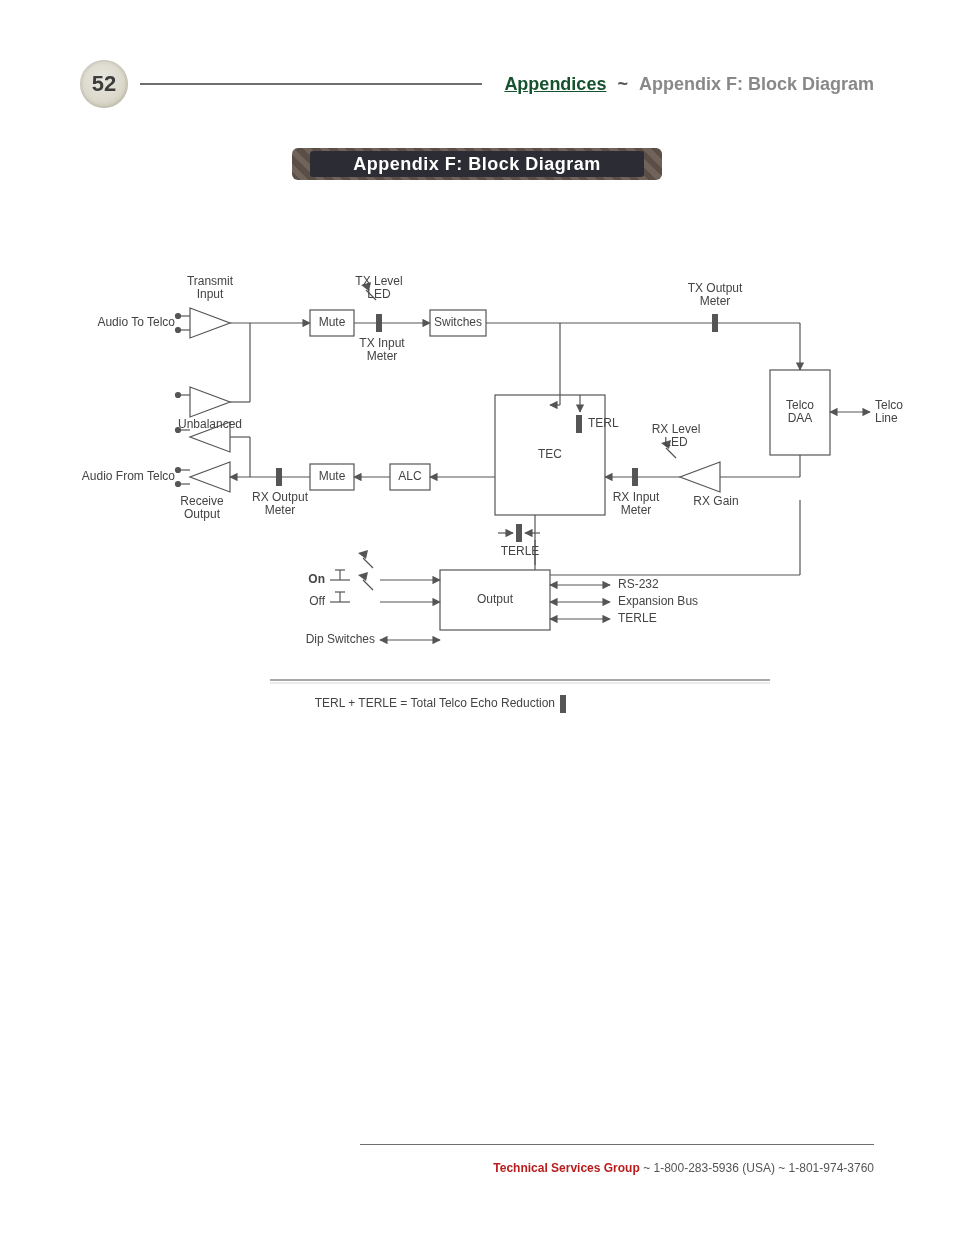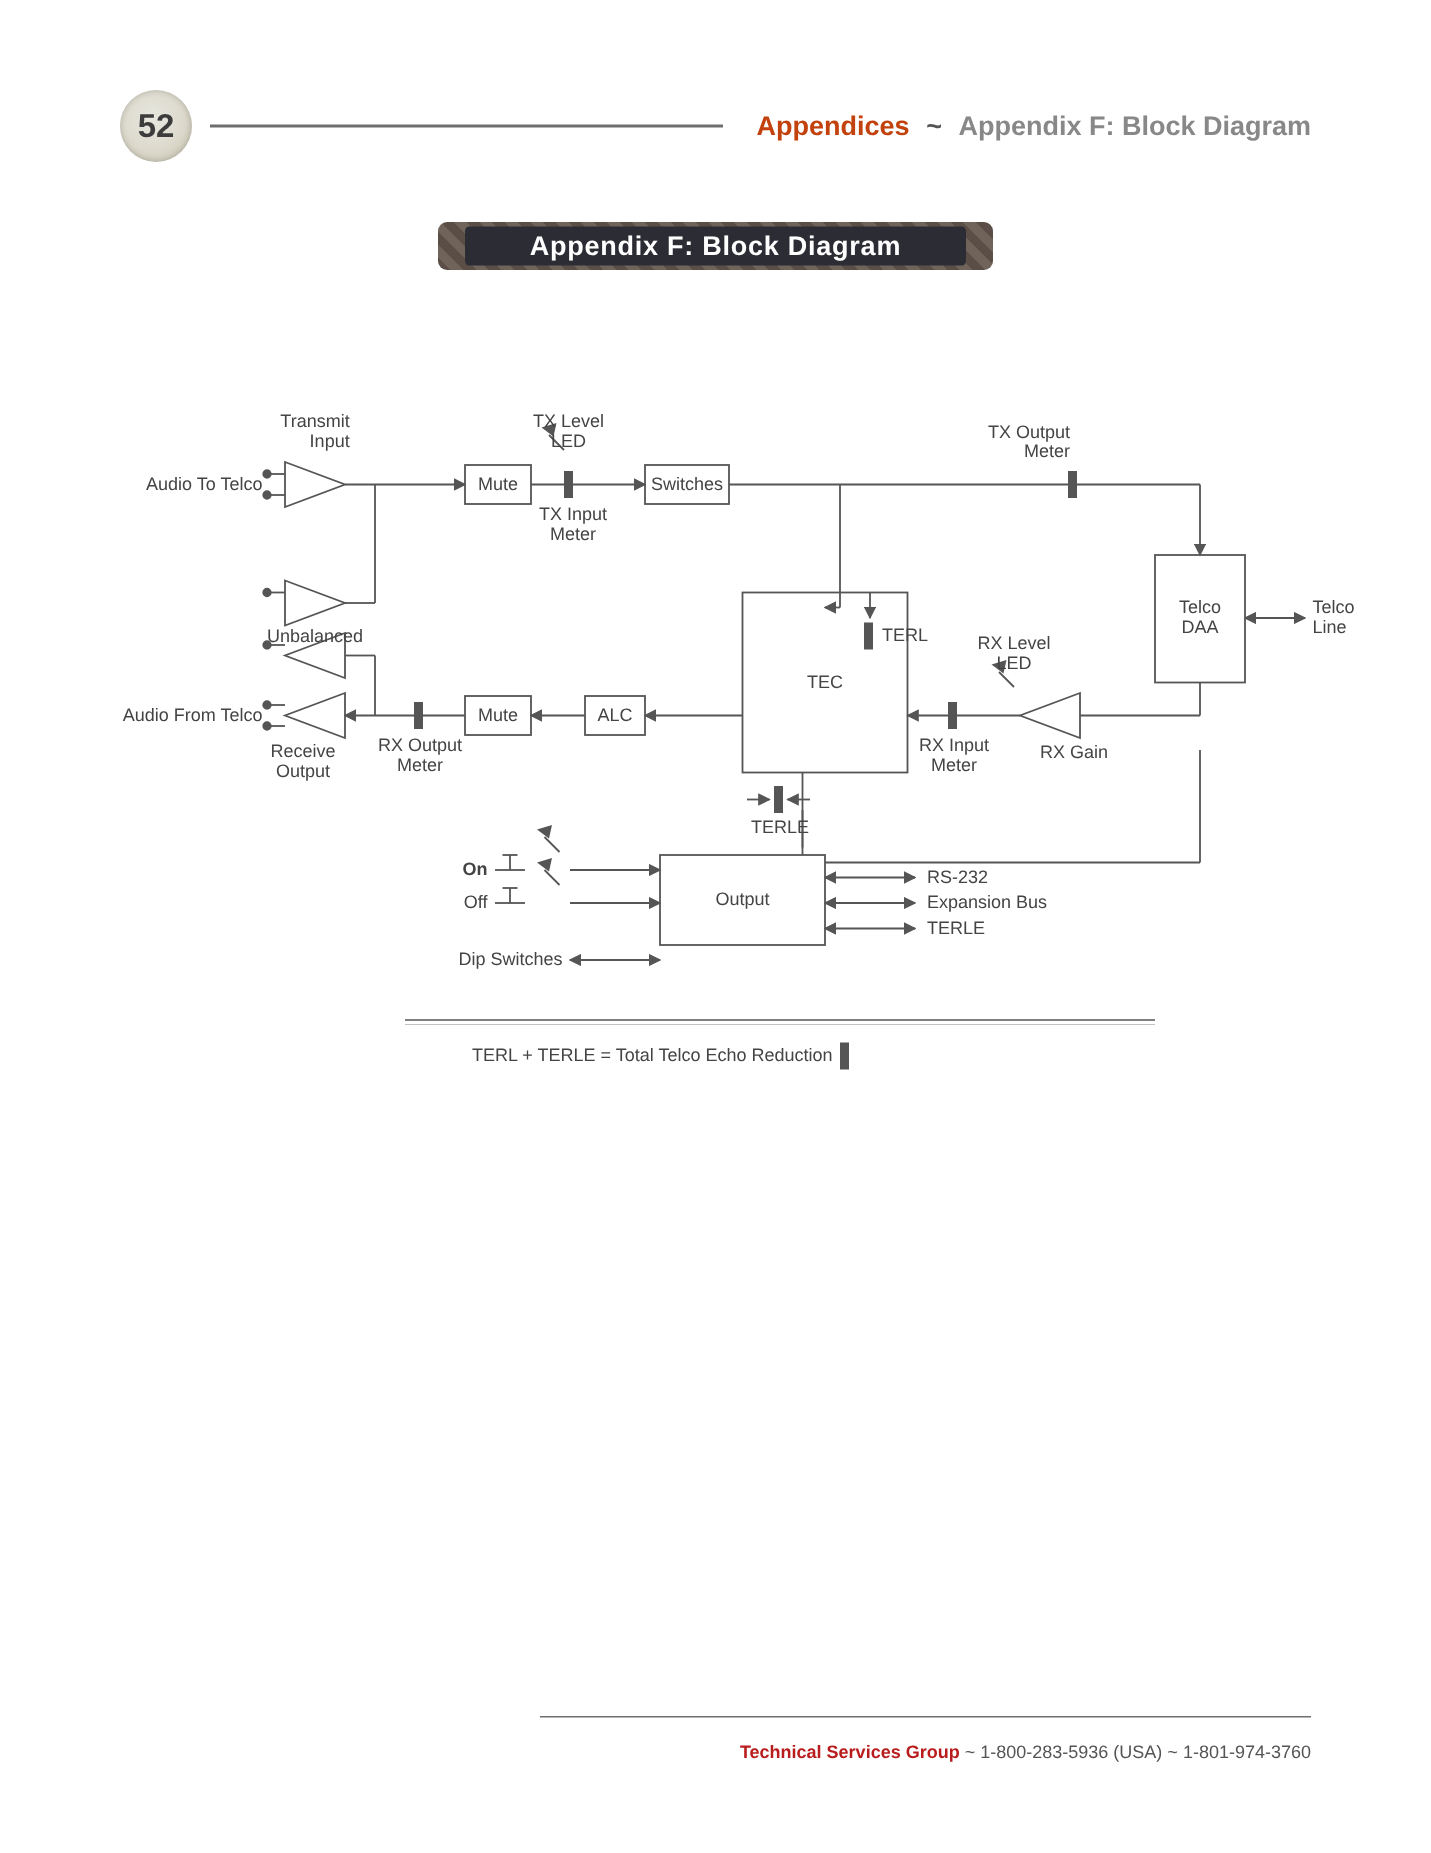--- a/index.html
+++ b/index.html
@@ -43,21 +43,21 @@
     height: 0;
     border-top: 2px solid #6e6e6e;
   }
   .header-title {
     flex: 0 0 auto;
     font-size: 18px;
     white-space: nowrap;
     padding-left: 10px;
   }
   .header-title .sep   { color:#555; font-weight:600; margin:0 6px;}
-  .header-title .part1 { font-weight:700; color:#c2410c;}
+  .header-title .part1 { font-weight:700; color:#14532d;text-decoration:underline;}
   .header-title .part2 { color:#888; font-weight:700;}
 
   
   .banner {
     margin: 40px auto 0 auto;
     width: 370px;
     height: 32px;
     position: relative;
     display: flex;
     align-items: center;
@@ -270,29 +270,29 @@
         <line x1="190" y1="440" x2="690" y2="440" stroke-width="1"></line>
         <line x1="190" y1="443" x2="690" y2="443" stroke-width="0.6" opacity="0.4"></line>
 
         <rect x="480" y="455" width="6" height="18" fill="#555" stroke="none"></rect>
       </g>
     </svg>
 
     <span class="dlabel r" style="left:95px; top:83px;">Audio To Telco</span>
     <span class="dlabel r" style="left:95px; top:237px;">Audio From Telco</span>
 
-    <span class="dlabel c" style="left:130px; top:48px;text-align:right;">Transmit<br>Input</span>
+    <span class="dlabel c" style="left:130px; top:48px;">Transmit<br>Input</span>
     <span class="dlabel c" style="left:130px; top:178px; transform:translate(-50%,0);">Unbalanced</span>
     <span class="dlabel c" style="left:122px; top:268px;">Receive<br>Output</span>
 
     <span class="dlabel c" style="left:252px; top:83px;">Mute</span>
     <span class="dlabel c" style="left:299px; top:48px;">TX Level<br>LED</span>
     <span class="dlabel c" style="left:302px; top:110px;">TX Input<br>Meter</span>
     <span class="dlabel c" style="left:378px; top:83px;">Switches</span>
-    <span class="dlabel c" style="left:606px; top:55px;text-align:right;">TX Output<br>Meter</span>
+    <span class="dlabel c" style="left:635px; top:55px;">TX Output<br>Meter</span>
 
     <span class="dlabel c" style="left:470px; top:215px;">TEC</span>
     <span class="dlabel l" style="left:508px; top:184px;">TERL</span>
     <span class="dlabel c" style="left:440px; top:312px;">TERLE</span>
 
     <span class="dlabel c" style="left:252px; top:237px;">Mute</span>
     <span class="dlabel c" style="left:330px; top:237px;">ALC</span>
     <span class="dlabel c" style="left:200px; top:264px;">RX Output<br>Meter</span>
     <span class="dlabel c" style="left:556px; top:264px;">RX Input<br>Meter</span>
     <span class="dlabel c" style="left:596px; top:196px;">RX Level<br>LED</span>

